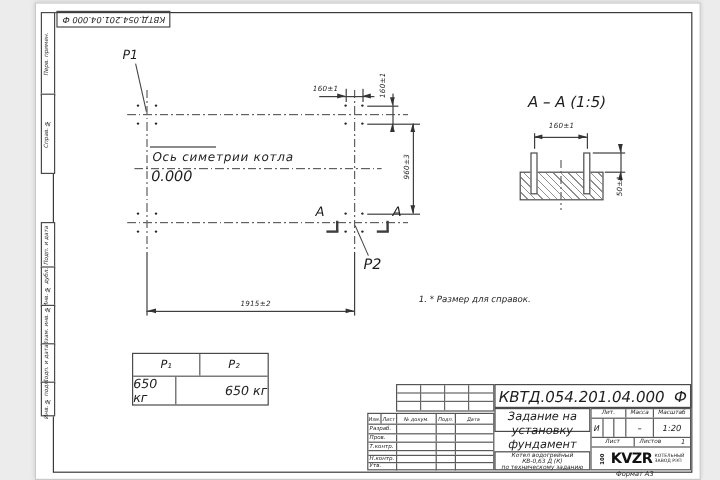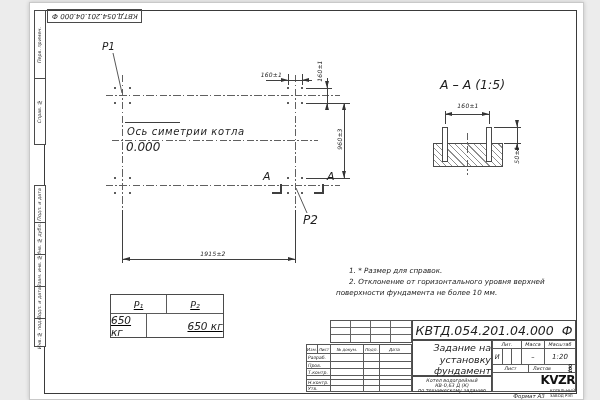--- a/index.html
+++ b/index.html
@@ -125,26 +125,25 @@
     <div class="txt dim" style="left:450px;top:102px;width:36px;text-align:center;">160±1</div>
 
     <div class="ln" style="left:494px;top:127px;width:27px;height:1px;"></div>
     <div class="ln" style="left:504px;top:143px;width:17px;height:1px;"></div>
     <div class="ln" style="left:517px;top:120px;width:1px;height:31px;"></div>
     <div class="ar ar-d" style="left:515px;top:120px;"></div>
     <div class="ar ar-u" style="left:515px;top:143px;"></div>
     <div class="txt dim rotbox" style="left:502px;top:150px;width:28px;height:10px;">50±1</div>
   </div>
 
-  <div class="abs notes" style="left:336px;top:245px;width:254px;margin-top:21px;">
+  <div class="abs notes" style="left:336px;top:245px;width:254px;">
     <p>1. * Размер для справок.</p>
-    <p>2. Отклонение от горизонтального уровня верхней поверхности фундамента не более 10 мм.</p>
-  </div>
-
-  <div class="abs" style="left:110px;top:294px;width:112px;border:1px solid #4a4a4a;background:#fff;text-decoration:underline;">
+  </div>
+
+  <div class="abs" style="left:110px;top:294px;width:112px;border:1px solid #4a4a4a;background:#fff;">
     <div class="tb-row" style="height:19px;border-bottom:1px solid #5a5a5a;">
       <div class="tb-cell" style="width:56px;display:flex;align-items:center;justify-content:center;font-size:9.5px;">P₁</div>
       <div class="tb-cell" style="width:56px;border-right:none;display:flex;align-items:center;justify-content:center;font-size:9.5px;">P₂</div>
     </div>
     <div class="tb-row" style="height:23px;gap:40px;">
       <div class="tb-cell" style="width:56px;display:flex;align-items:center;justify-content:center;font-size:10.5px;">650 кг</div>
       <div class="tb-cell" style="width:56px;border-right:none;display:flex;align-items:center;justify-content:center;font-size:10.5px;">650 кг</div>
     </div>
   </div>
 
@@ -206,21 +205,21 @@
         <div class="tb-cell" style="width:29px;border-right:none;"></div>
     </div>
     <div class="tb-row" style="height:6px;">
       <div class="tb-cell" style="width:24px;font-size:4.6px;line-height:6px;padding-left:1px;">Утв.</div>
       <div class="tb-cell" style="width:33px;"></div>
         <div class="tb-cell" style="width:16px;"></div>
         <div class="tb-cell" style="width:29px;border-right:none;"></div>
     </div>
   </div>
 
-  <div class="abs cellb" style="left:412px;top:340px;width:80px;height:36px;text-align:right;">
+  <div class="abs cellb" style="left:412px;top:340px;width:80px;height:20px;text-align:center;">
     <div class="txt" style="position:static;font-size:9.5px;line-height:11.5px;padding-top:1px;">Задание на</div>
     <div class="txt" style="position:static;font-size:9.5px;line-height:11.5px;">установку</div>
     <div class="txt" style="position:static;font-size:9.5px;line-height:11.5px;">фундамент</div>
   </div>
   <div class="abs cellb" style="left:412px;top:376px;width:80px;height:16px;text-align:center;">
     <div class="txt" style="position:static;font-size:4.9px;line-height:5px;padding-top:1px;">Котел водогрейный</div>
     <div class="txt" style="position:static;font-size:4.9px;line-height:5px;">КВ-0,63 Д (К)</div>
     <div class="txt" style="position:static;font-size:4.9px;line-height:5px;">по техническому заданию</div>
   </div>
 
@@ -237,21 +236,21 @@
       <div class="tb-cell" style="width:23px;font-size:6.5px;text-align:center;line-height:16px;">–</div>
       <div class="tb-cell" style="width:30px;border-right:none;font-size:7px;text-align:center;line-height:16px;">1:20</div>
     </div>
     <div class="tb-row" style="height:8px;border-bottom:1px solid #5a5a5a;">
       <div class="tb-cell" style="width:36px;font-size:4.8px;text-align:center;line-height:8px;">Лист</div>
       <div class="tb-cell" style="width:46px;border-right:none;display:flex;justify-content:space-between;padding:0 4px;font-size:4.8px;line-height:8px;">
         <span>Листов</span>
         <span style="font-size:5.5px;">1</span>
       </div>
     </div>
-    <div class="tb-row" style="height:18px;align-items:flex-end;justify-content:center;gap:2px;flex-direction:column;">
+    <div class="tb-row" style="height:18px;align-items:center;justify-content:center;gap:2px;">
       <span style="display:inline-block;transform:rotate(-90deg);font-size:4.5px;font-weight:bold;color:#111;">100</span>
       <span style="font-size:12px;font-weight:bold;letter-spacing:-.5px;color:#111;">KVZR</span>
       <span style="display:inline-block;text-align:left;line-height:4.2px;">
         <span style="font-size:3.8px;color:#222;display:block;">КОТЕЛЬНЫЙ</span>
         <span style="font-size:3.8px;color:#222;display:block;">ЗАВОД РЭП</span>
       </span>
     </div>
   </div>
 
   <div class="txt" style="left:499px;top:392.5px;width:60px;text-align:center;font-size:5.5px;">Формат А3</div>

